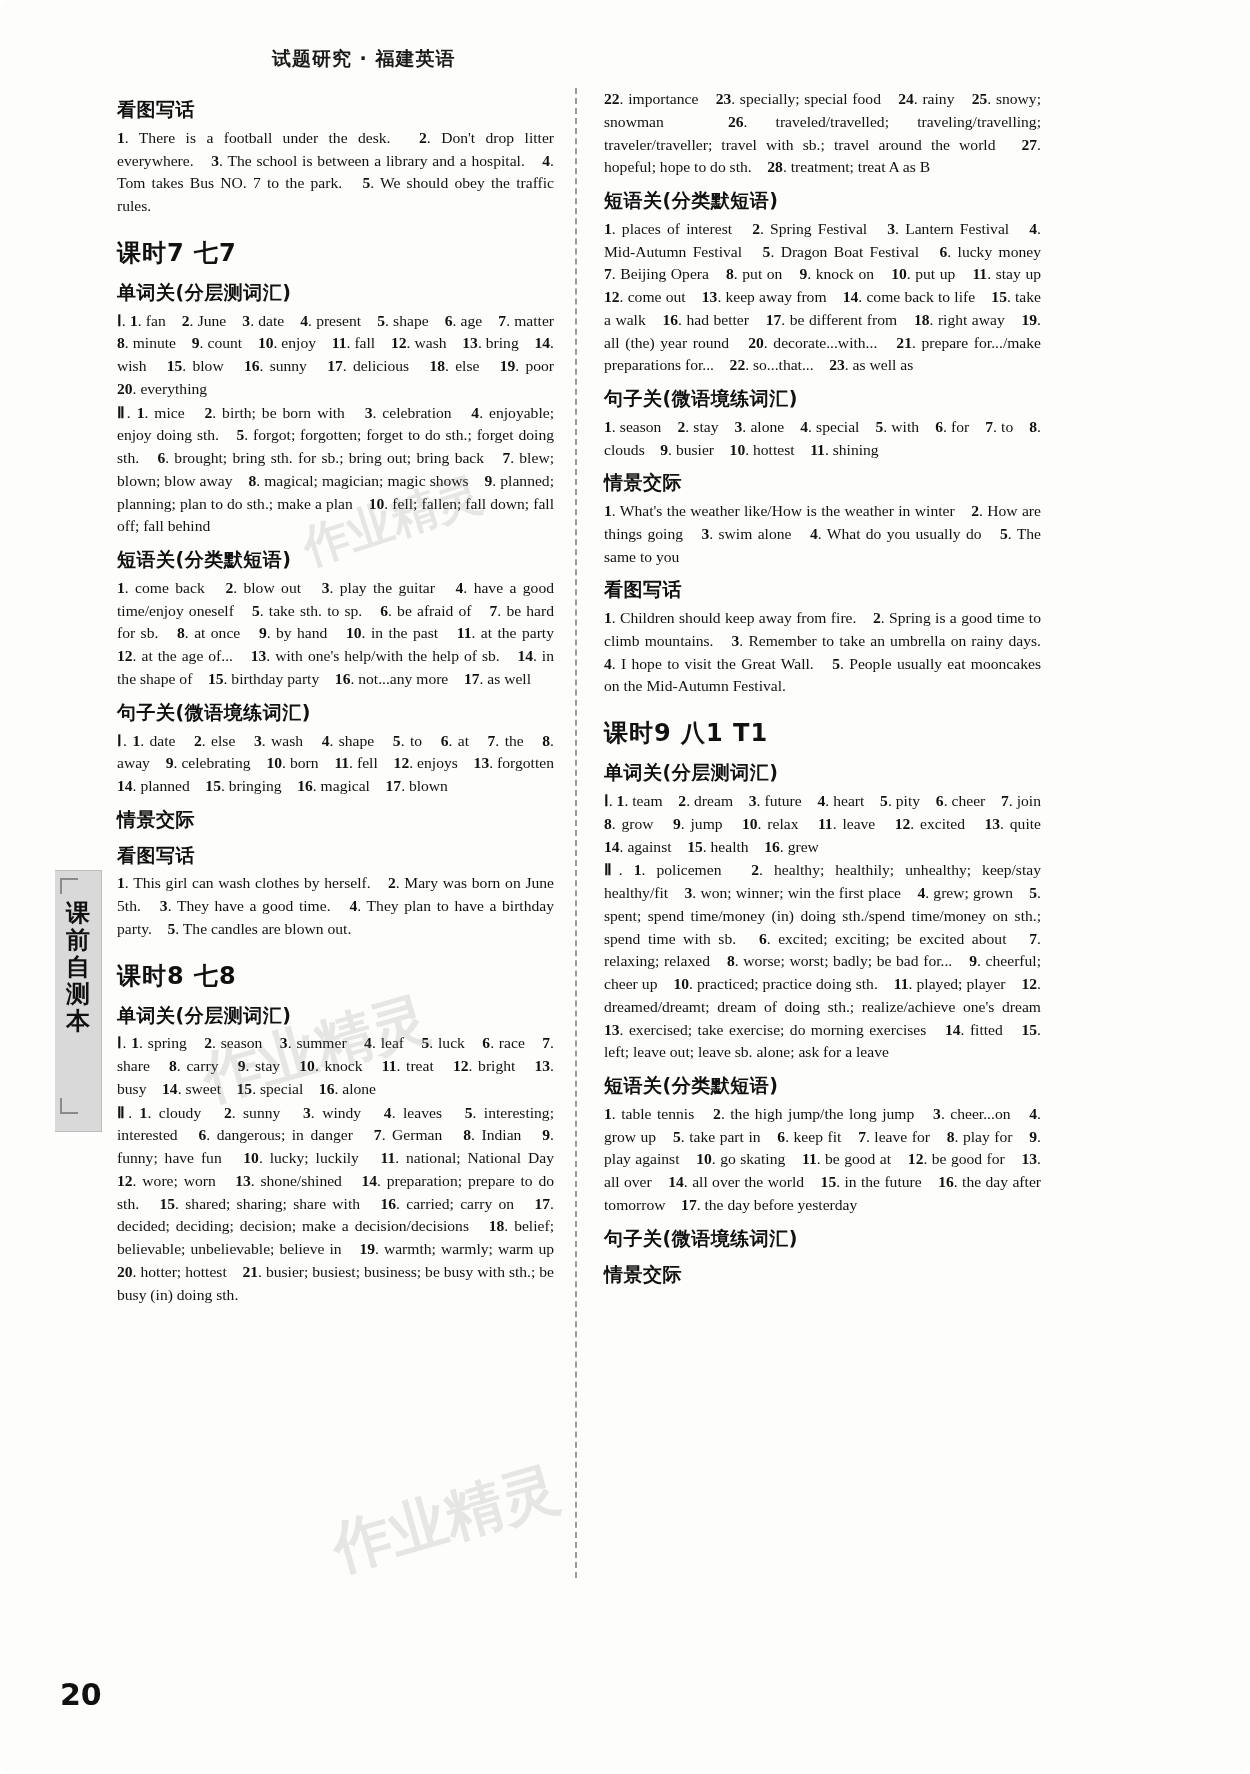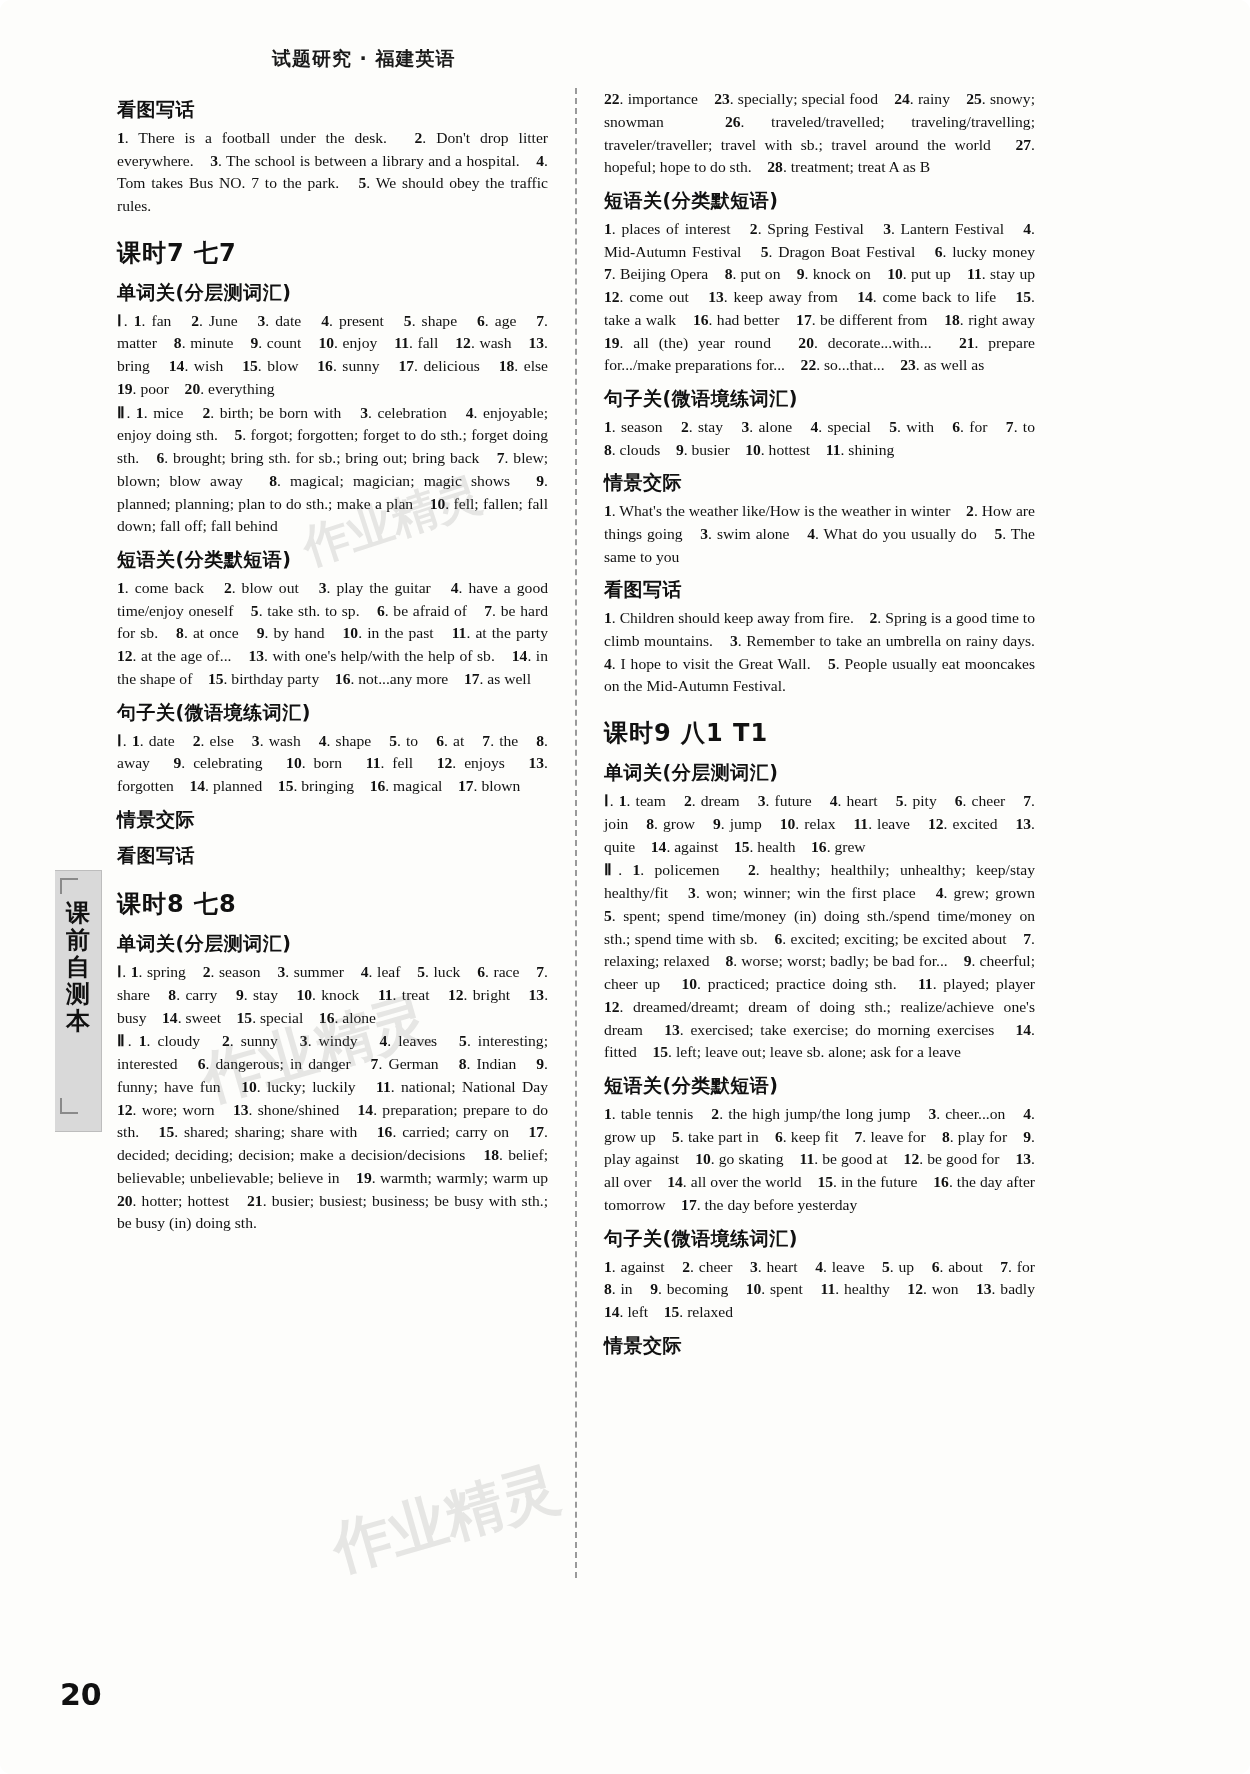--- a/index.html
+++ b/index.html
@@ -87,21 +87,21 @@
   }
   h3.sect {
     font-family: "DejaVu Sans", sans-serif;
     font-size: 19px;
     font-weight: bold;
     text-align: left;
     margin: 8px 0 3px 0;
     letter-spacing: 0.5px;
   }
   p.body {
-    margin: 0 16px 1px 0;
+    margin: 0 10px 1px 0;
     text-indent: 0;
   }
   p.body b { font-weight: bold; }
 
   
   .pagenum {
     position: absolute;
     left: 60px; bottom: 62px;
     font-family: "DejaVu Sans", sans-serif;
     font-size: 30px;
@@ -144,20 +144,21 @@
       <h2 class="unit">课时7 七7</h2>
       <h3 class="sect">单词关(分层测词汇)</h3>
       <p class="body"><b>Ⅰ</b>. <b>1</b>. fan　<b>2</b>. June　<b>3</b>. date　<b>4</b>. present　<b>5</b>. shape　<b>6</b>. age　<b>7</b>. matter　<b>8</b>. minute　<b>9</b>. count　<b>10</b>. enjoy　<b>11</b>. fall　<b>12</b>. wash　<b>13</b>. bring　<b>14</b>. wish　<b>15</b>. blow　<b>16</b>. sunny　<b>17</b>. delicious　<b>18</b>. else　<b>19</b>. poor　<b>20</b>. everything</p>
       <p class="body"><b>Ⅱ</b>. <b>1</b>. mice　<b>2</b>. birth; be born with　<b>3</b>. celebration　<b>4</b>. enjoyable; enjoy doing sth.　<b>5</b>. forgot; forgotten; forget to do sth.; forget doing sth.　<b>6</b>. brought; bring sth. for sb.; bring out; bring back　<b>7</b>. blew; blown; blow away　<b>8</b>. magical; magician; magic shows　<b>9</b>. planned; planning; plan to do sth.; make a plan　<b>10</b>. fell; fallen; fall down; fall off; fall behind</p>
       <h3 class="sect">短语关(分类默短语)</h3>
       <p class="body"><b>1</b>. come back　<b>2</b>. blow out　<b>3</b>. play the guitar　<b>4</b>. have a good time/enjoy oneself　<b>5</b>. take sth. to sp.　<b>6</b>. be afraid of　<b>7</b>. be hard for sb.　<b>8</b>. at once　<b>9</b>. by hand　<b>10</b>. in the past　<b>11</b>. at the party　<b>12</b>. at the age of...　<b>13</b>. with one's help/with the help of sb.　<b>14</b>. in the shape of　<b>15</b>. birthday party　<b>16</b>. not...any more　<b>17</b>. as well</p>
       <h3 class="sect">句子关(微语境练词汇)</h3>
       <p class="body"><b>Ⅰ</b>. <b>1</b>. date　<b>2</b>. else　<b>3</b>. wash　<b>4</b>. shape　<b>5</b>. to　<b>6</b>. at　<b>7</b>. the　<b>8</b>. away　<b>9</b>. celebrating　<b>10</b>. born　<b>11</b>. fell　<b>12</b>. enjoys　<b>13</b>. forgotten　<b>14</b>. planned　<b>15</b>. bringing　<b>16</b>. magical　<b>17</b>. blown</p>
       <h3 class="sect">情景交际</h3>
       <h3 class="sect">看图写话</h3>
+      <p class="body"><b>1</b>. This girl can wash clothes by herself.　<b>2</b>. Mary was born on June 5th.　<b>3</b>. They have a good time.　<b>4</b>. They plan to have a birthday party.　<b>5</b>. The candles are blown out.</p>
       <h2 class="unit">课时8 七8</h2>
       <h3 class="sect">单词关(分层测词汇)</h3>
       <p class="body"><b>Ⅰ</b>. <b>1</b>. spring　<b>2</b>. season　<b>3</b>. summer　<b>4</b>. leaf　<b>5</b>. luck　<b>6</b>. race　<b>7</b>. share　<b>8</b>. carry　<b>9</b>. stay　<b>10</b>. knock　<b>11</b>. treat　<b>12</b>. bright　<b>13</b>. busy　<b>14</b>. sweet　<b>15</b>. special　<b>16</b>. alone</p>
       <p class="body"><b>Ⅱ</b>. <b>1</b>. cloudy　<b>2</b>. sunny　<b>3</b>. windy　<b>4</b>. leaves　<b>5</b>. interesting; interested　<b>6</b>. dangerous; in danger　<b>7</b>. German　<b>8</b>. Indian　<b>9</b>. funny; have fun　<b>10</b>. lucky; luckily　<b>11</b>. national; National Day　<b>12</b>. wore; worn　<b>13</b>. shone/shined　<b>14</b>. preparation; prepare to do sth.　<b>15</b>. shared; sharing; share with　<b>16</b>. carried; carry on　<b>17</b>. decided; deciding; decision; make a decision/decisions　<b>18</b>. belief; believable; unbelievable; believe in　<b>19</b>. warmth; warmly; warm up　<b>20</b>. hotter; hottest　<b>21</b>. busier; busiest; business; be busy with sth.; be busy (in) doing sth.</p>
     </div>
   <div class="col col-right" id="col-right">
       <p class="body"><b>22</b>. importance　<b>23</b>. specially; special food　<b>24</b>. rainy　<b>25</b>. snowy; snowman　<b>26</b>. traveled/travelled; traveling/travelling; traveler/traveller; travel with sb.; travel around the world　<b>27</b>. hopeful; hope to do sth.　<b>28</b>. treatment; treat A as B</p>
       <h3 class="sect">短语关(分类默短语)</h3>
       <p class="body"><b>1</b>. places of interest　<b>2</b>. Spring Festival　<b>3</b>. Lantern Festival　<b>4</b>. Mid-Autumn Festival　<b>5</b>. Dragon Boat Festival　<b>6</b>. lucky money　<b>7</b>. Beijing Opera　<b>8</b>. put on　<b>9</b>. knock on　<b>10</b>. put up　<b>11</b>. stay up　<b>12</b>. come out　<b>13</b>. keep away from　<b>14</b>. come back to life　<b>15</b>. take a walk　<b>16</b>. had better　<b>17</b>. be different from　<b>18</b>. right away　<b>19</b>. all (the) year round　<b>20</b>. decorate...with...　<b>21</b>. prepare for.../make preparations for...　<b>22</b>. so...that...　<b>23</b>. as well as</p>
       <h3 class="sect">句子关(微语境练词汇)</h3>
@@ -166,21 +167,20 @@
       <p class="body"><b>1</b>. What's the weather like/How is the weather in winter　<b>2</b>. How are things going　<b>3</b>. swim alone　<b>4</b>. What do you usually do　<b>5</b>. The same to you</p>
       <h3 class="sect">看图写话</h3>
       <p class="body"><b>1</b>. Children should keep away from fire.　<b>2</b>. Spring is a good time to climb mountains.　<b>3</b>. Remember to take an umbrella on rainy days.　<b>4</b>. I hope to visit the Great Wall.　<b>5</b>. People usually eat mooncakes on the Mid-Autumn Festival.</p>
       <h2 class="unit">课时9 八1 T1</h2>
       <h3 class="sect">单词关(分层测词汇)</h3>
       <p class="body"><b>Ⅰ</b>. <b>1</b>. team　<b>2</b>. dream　<b>3</b>. future　<b>4</b>. heart　<b>5</b>. pity　<b>6</b>. cheer　<b>7</b>. join　<b>8</b>. grow　<b>9</b>. jump　<b>10</b>. relax　<b>11</b>. leave　<b>12</b>. excited　<b>13</b>. quite　<b>14</b>. against　<b>15</b>. health　<b>16</b>. grew</p>
       <p class="body"><b>Ⅱ</b>. <b>1</b>. policemen　<b>2</b>. healthy; healthily; unhealthy; keep/stay healthy/fit　<b>3</b>. won; winner; win the first place　<b>4</b>. grew; grown　<b>5</b>. spent; spend time/money (in) doing sth./spend time/money on sth.; spend time with sb.　<b>6</b>. excited; exciting; be excited about　<b>7</b>. relaxing; relaxed　<b>8</b>. worse; worst; badly; be bad for...　<b>9</b>. cheerful; cheer up　<b>10</b>. practiced; practice doing sth.　<b>11</b>. played; player　<b>12</b>. dreamed/dreamt; dream of doing sth.; realize/achieve one's dream　<b>13</b>. exercised; take exercise; do morning exercises　<b>14</b>. fitted　<b>15</b>. left; leave out; leave sb. alone; ask for a leave</p>
       <h3 class="sect">短语关(分类默短语)</h3>
       <p class="body"><b>1</b>. table tennis　<b>2</b>. the high jump/the long jump　<b>3</b>. cheer...on　<b>4</b>. grow up　<b>5</b>. take part in　<b>6</b>. keep fit　<b>7</b>. leave for　<b>8</b>. play for　<b>9</b>. play against　<b>10</b>. go skating　<b>11</b>. be good at　<b>12</b>. be good for　<b>13</b>. all over　<b>14</b>. all over the world　<b>15</b>. in the future　<b>16</b>. the day after tomorrow　<b>17</b>. the day before yesterday</p>
       <h3 class="sect">句子关(微语境练词汇)</h3>
-      <p class="body"><b>1</b>. against　<b>2</b>. cheer　<b>3</b>. heart　<b>4</b>. leave　<b>5</b>. up　<b>6</b>. about　<b>7</b>. for　<b>8</b>. in　<b>9</b>. becoming　<b>10</b>. spent　<b>11</b>. healthy　<b>12</b>. won　<b>13</b>. badly　<b>14</b>. left　<b>15</b>. relaxed</p>
       <h3 class="sect">情景交际</h3>
     </div>
 
   <div class="pagenum">20</div>
 
   <div class="wm wm1">作业精灵</div>
   <div class="wm wm2">作业精灵</div>
   <div class="wm wm3">作业精灵</div>
 </div>
 

